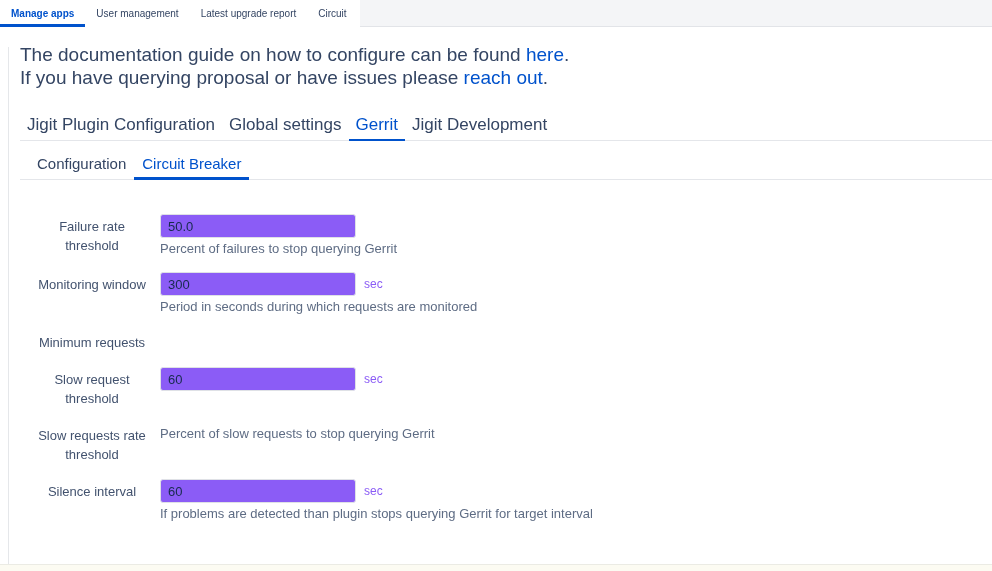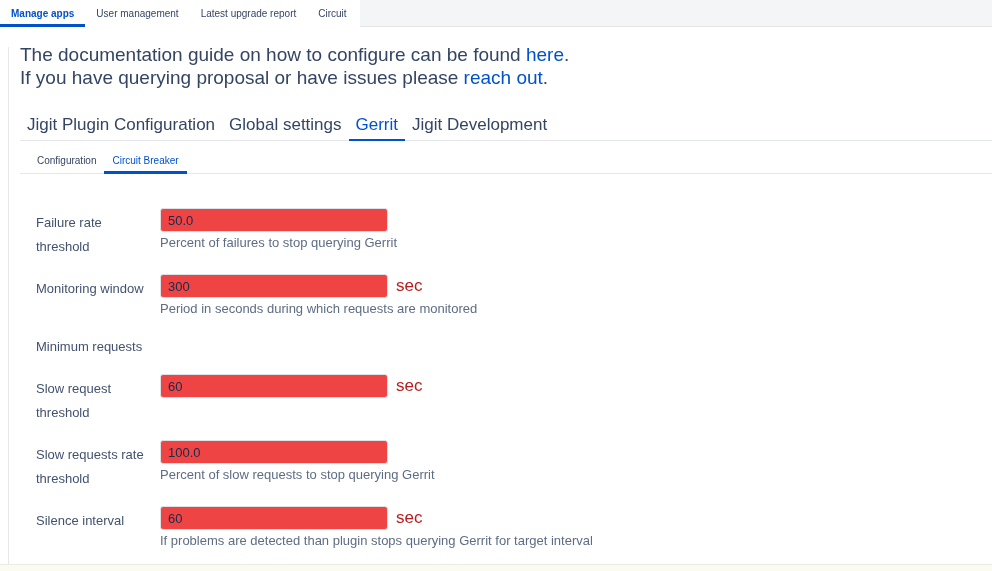--- a/index.html
+++ b/index.html
@@ -81,64 +81,64 @@
   .tab.active { color: #0052cc; border-bottom-color: #0052cc; }
 
   
   .subtabs {
     margin: 14px 0 0 20px;
     padding-left: 9px;
     display: flex;
     border-bottom: 1px solid #e4e6ea;
   }
   .subtab {
-    font-size: 10px;
+    font-size: 15px;
     color: #344563;
     padding: 0 8px 5px 8px;
     margin-bottom: -1px;
     border-bottom: 3px solid transparent;
     cursor: pointer;
     white-space: nowrap;
   }
   .subtab.active { color: #0052cc; border-bottom-color: #0052cc; }
 
   
   .form { margin: 34px 0 0 36px; }
   .field-row {
     display: flex;
     align-items: flex-start;
     margin-bottom: 15px;
   }
   .field-label {
     width: 112px;
     flex: 0 0 112px;
-    text-align: left;
+    text-align: center;
     font-size: 13px;
-    line-height: 24px;
+    line-height: 19px;
     color: #42526e;
     padding-top: 3px;
   }
   .field-main { margin-left: 12px; }
   .input-line { display: flex; align-items: center; }
   .text-input {
-    width: 228px;
+    width: 196px;
     height: 24px;
     font-family: "Liberation Sans", sans-serif;
     font-size: 13px;
     color: #172b4d;
-    background: #ef4444;
+    background: #8b5cf6;
     border: 1px solid #dfe1e6;
     border-radius: 3px;
     padding: 0 7px;
     outline: none;
   }
   .unit {
     margin-left: 8px;
-    font-size: 17px;
-    color: #b91c1c;
+    font-size: 12px;
+    color: #8b5cf6;
   }
   .unit:empty { display: none; }
   .field-desc {
     margin-top: 3px;
     font-size: 13px;
     line-height: 16px;
     color: #5e6c84;
   }
 
   
@@ -216,24 +216,20 @@
         <div class="input-line">
           <input class="text-input" type="text" value="60" style="">
           <span class="unit">sec</span>
         </div>
       </div>
     </div>
 
     <div class="field-row">
       <div class="field-label">Slow requests rate threshold</div>
       <div class="field-main">
-        <div class="input-line">
-          <input class="text-input" type="text" value="100.0" style="">
-
-        </div>
         <div class="field-desc">Percent of slow requests to stop querying Gerrit</div>
       </div>
     </div>
 
     <div class="field-row">
       <div class="field-label">Silence interval</div>
       <div class="field-main">
         <div class="input-line">
           <input class="text-input" type="text" value="60" style="">
           <span class="unit">sec</span>

